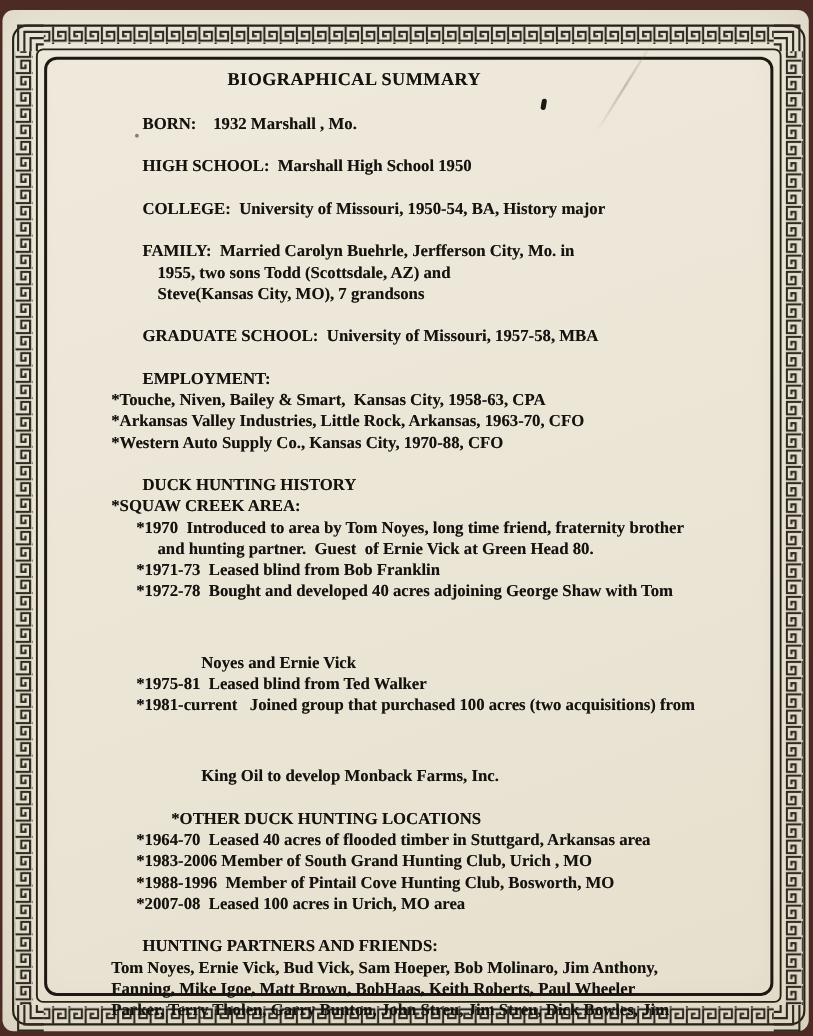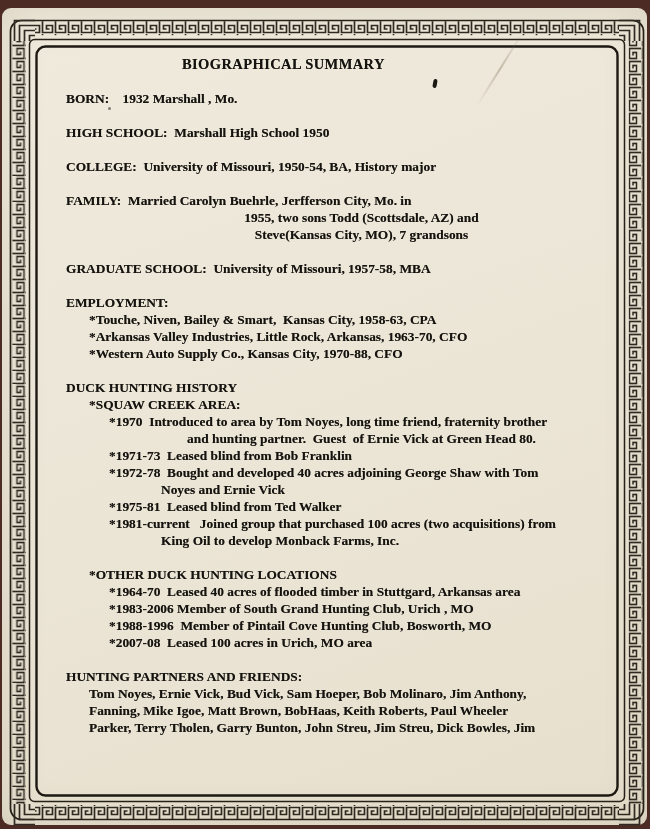--- a/index.html
+++ b/index.html
@@ -32,26 +32,26 @@
     white-space:pre;
     text-shadow:0 0 .4px rgba(20,15,10,.55);
   }
   .line{
     font-size:13.4px;
     line-height:17px;
     font-weight:700;
     white-space:pre;
     text-shadow:0 0 .4px rgba(20,15,10,.5);
   }
-  .sec{margin-top:17px;}
+  .sec{margin-top:17px;margin-left:48px;}
   .lv0{padding-left:0;}
   .lv1{padding-left:23px;}
   .lv2{padding-left:43px;}
-  .lv3{padding-left:60px;text-align:center;}
-  .lv4{padding-left:95px;}
+  .lv3{padding-left:60px;}
+  .lv4{padding-left:95px;margin-top:40px;}
   .ink-speck{
     position:absolute;left:431px;top:71px;width:4px;height:9px;
     background:#1c1914;border-radius:2px;transform:rotate(10deg);
   }
   .ink-dot{
     position:absolute;left:106px;top:99px;width:3px;height:3px;
     background:rgba(40,35,28,.55);border-radius:50%;
   }
   .crease{
     position:absolute;left:497px;top:18px;width:2px;height:86px;

